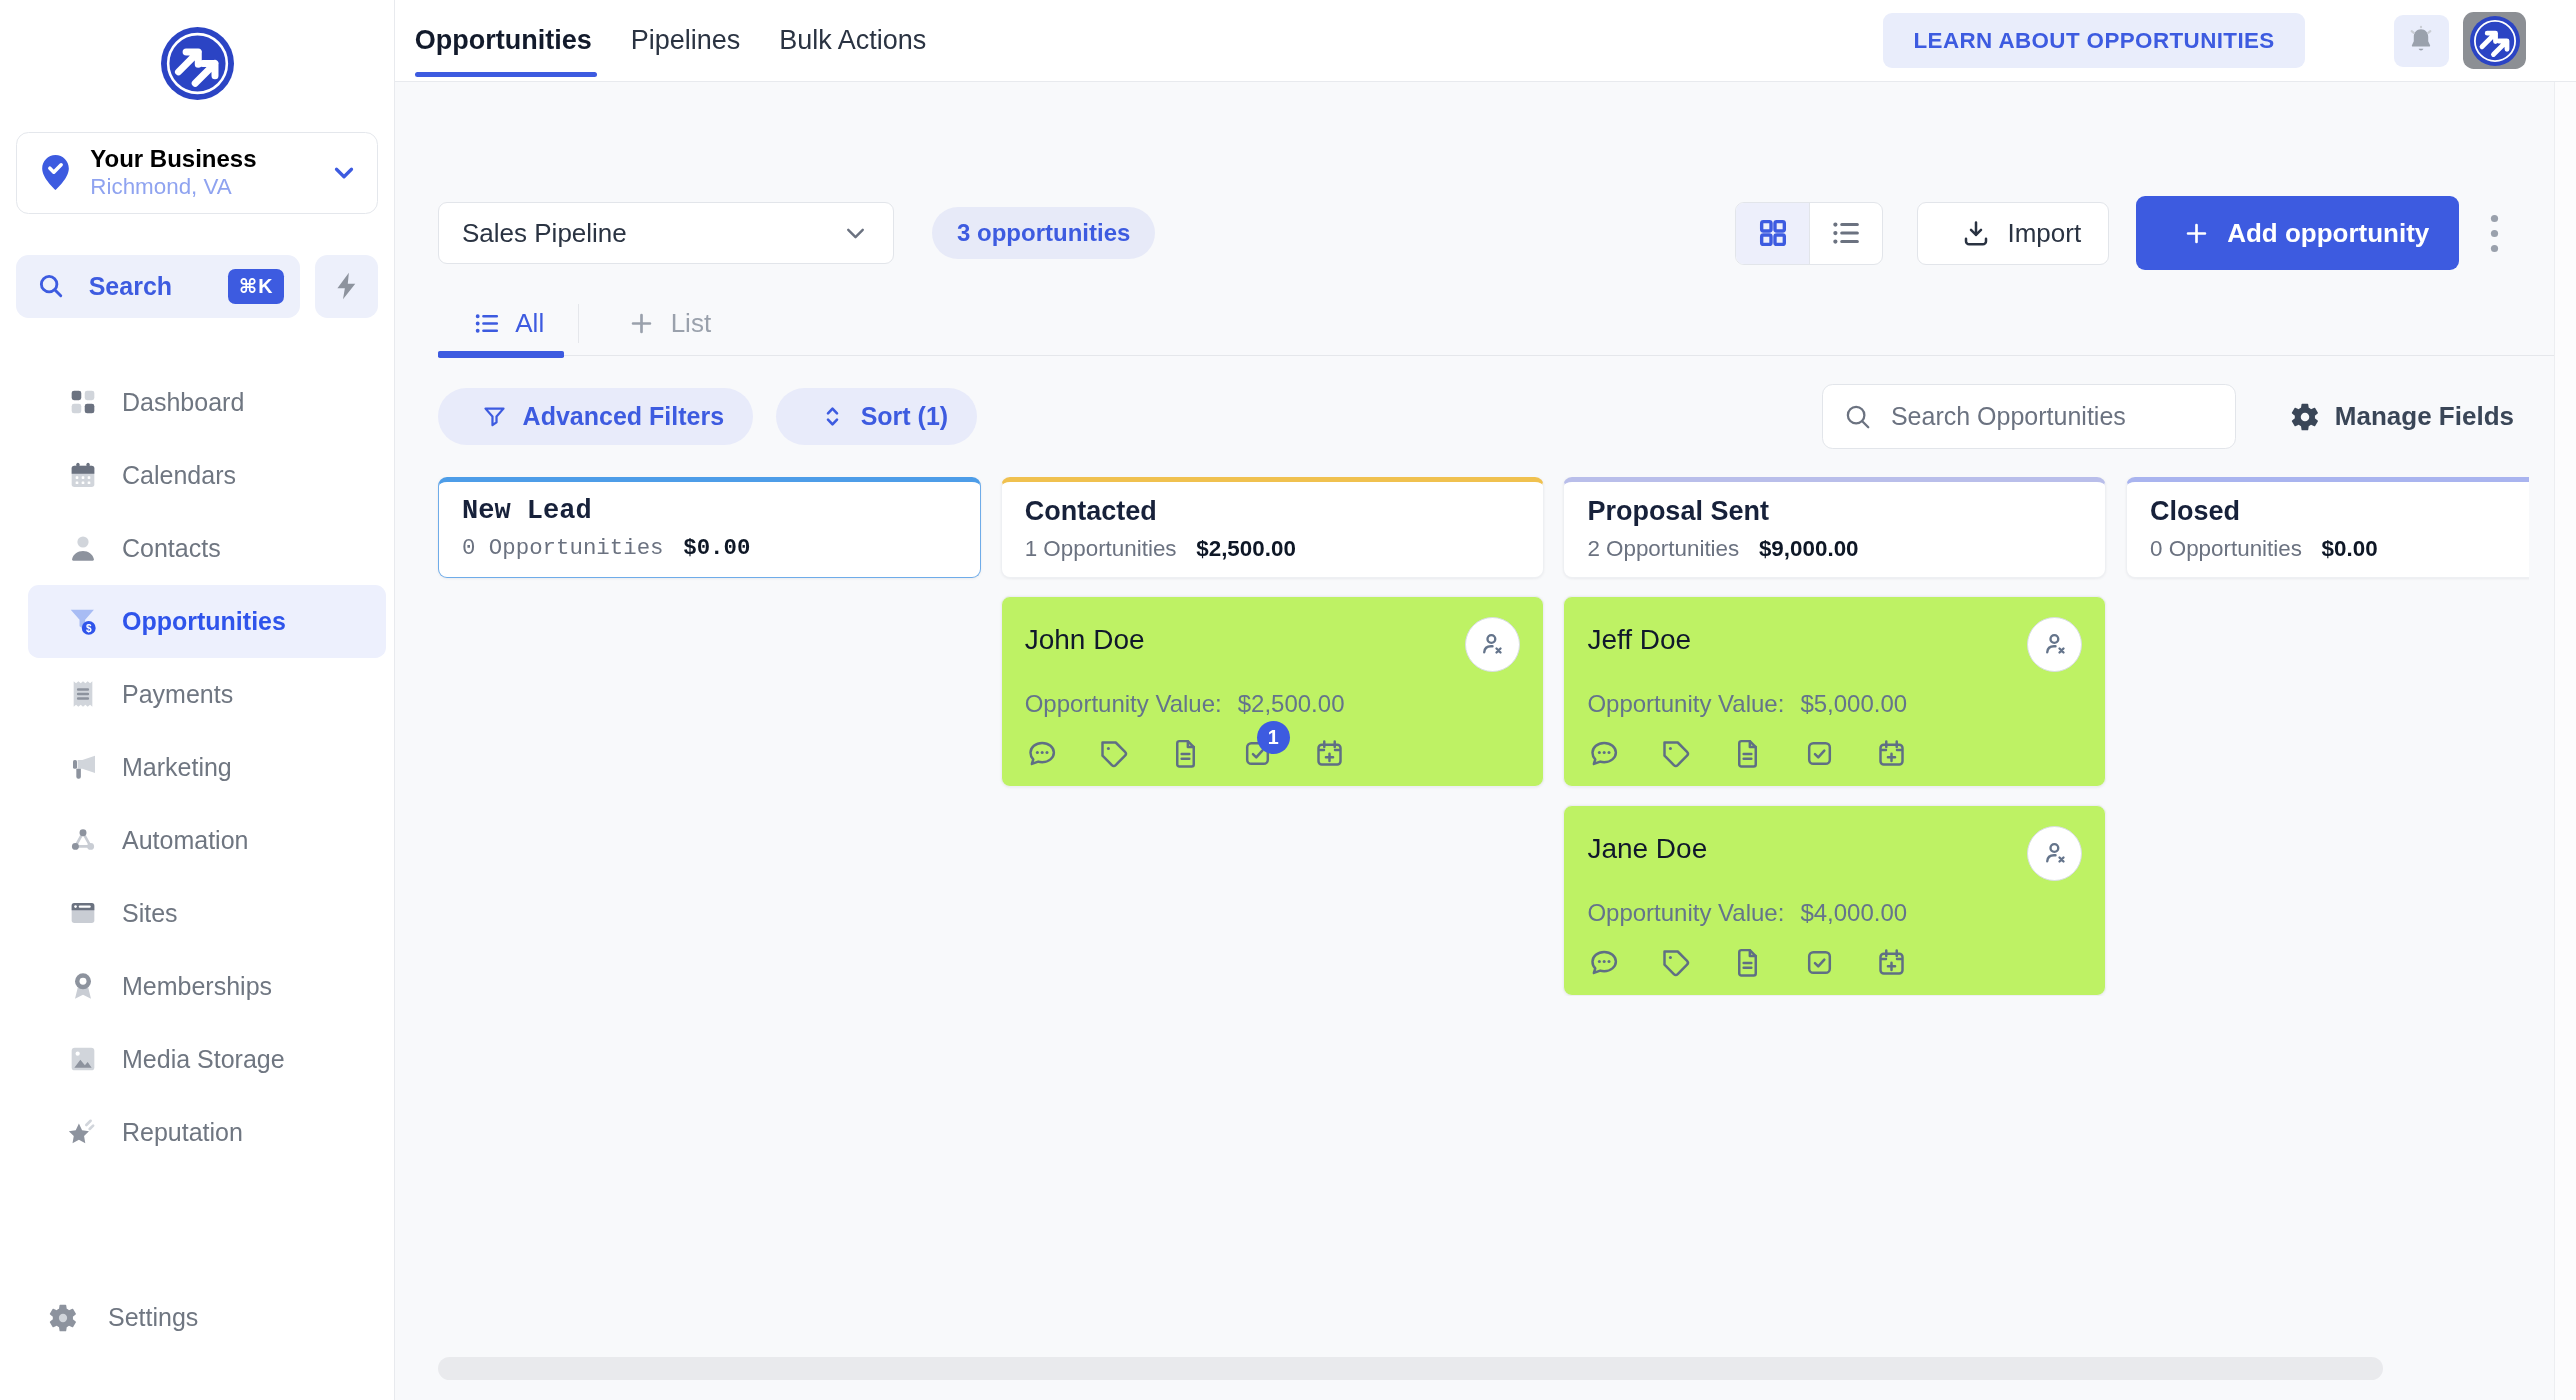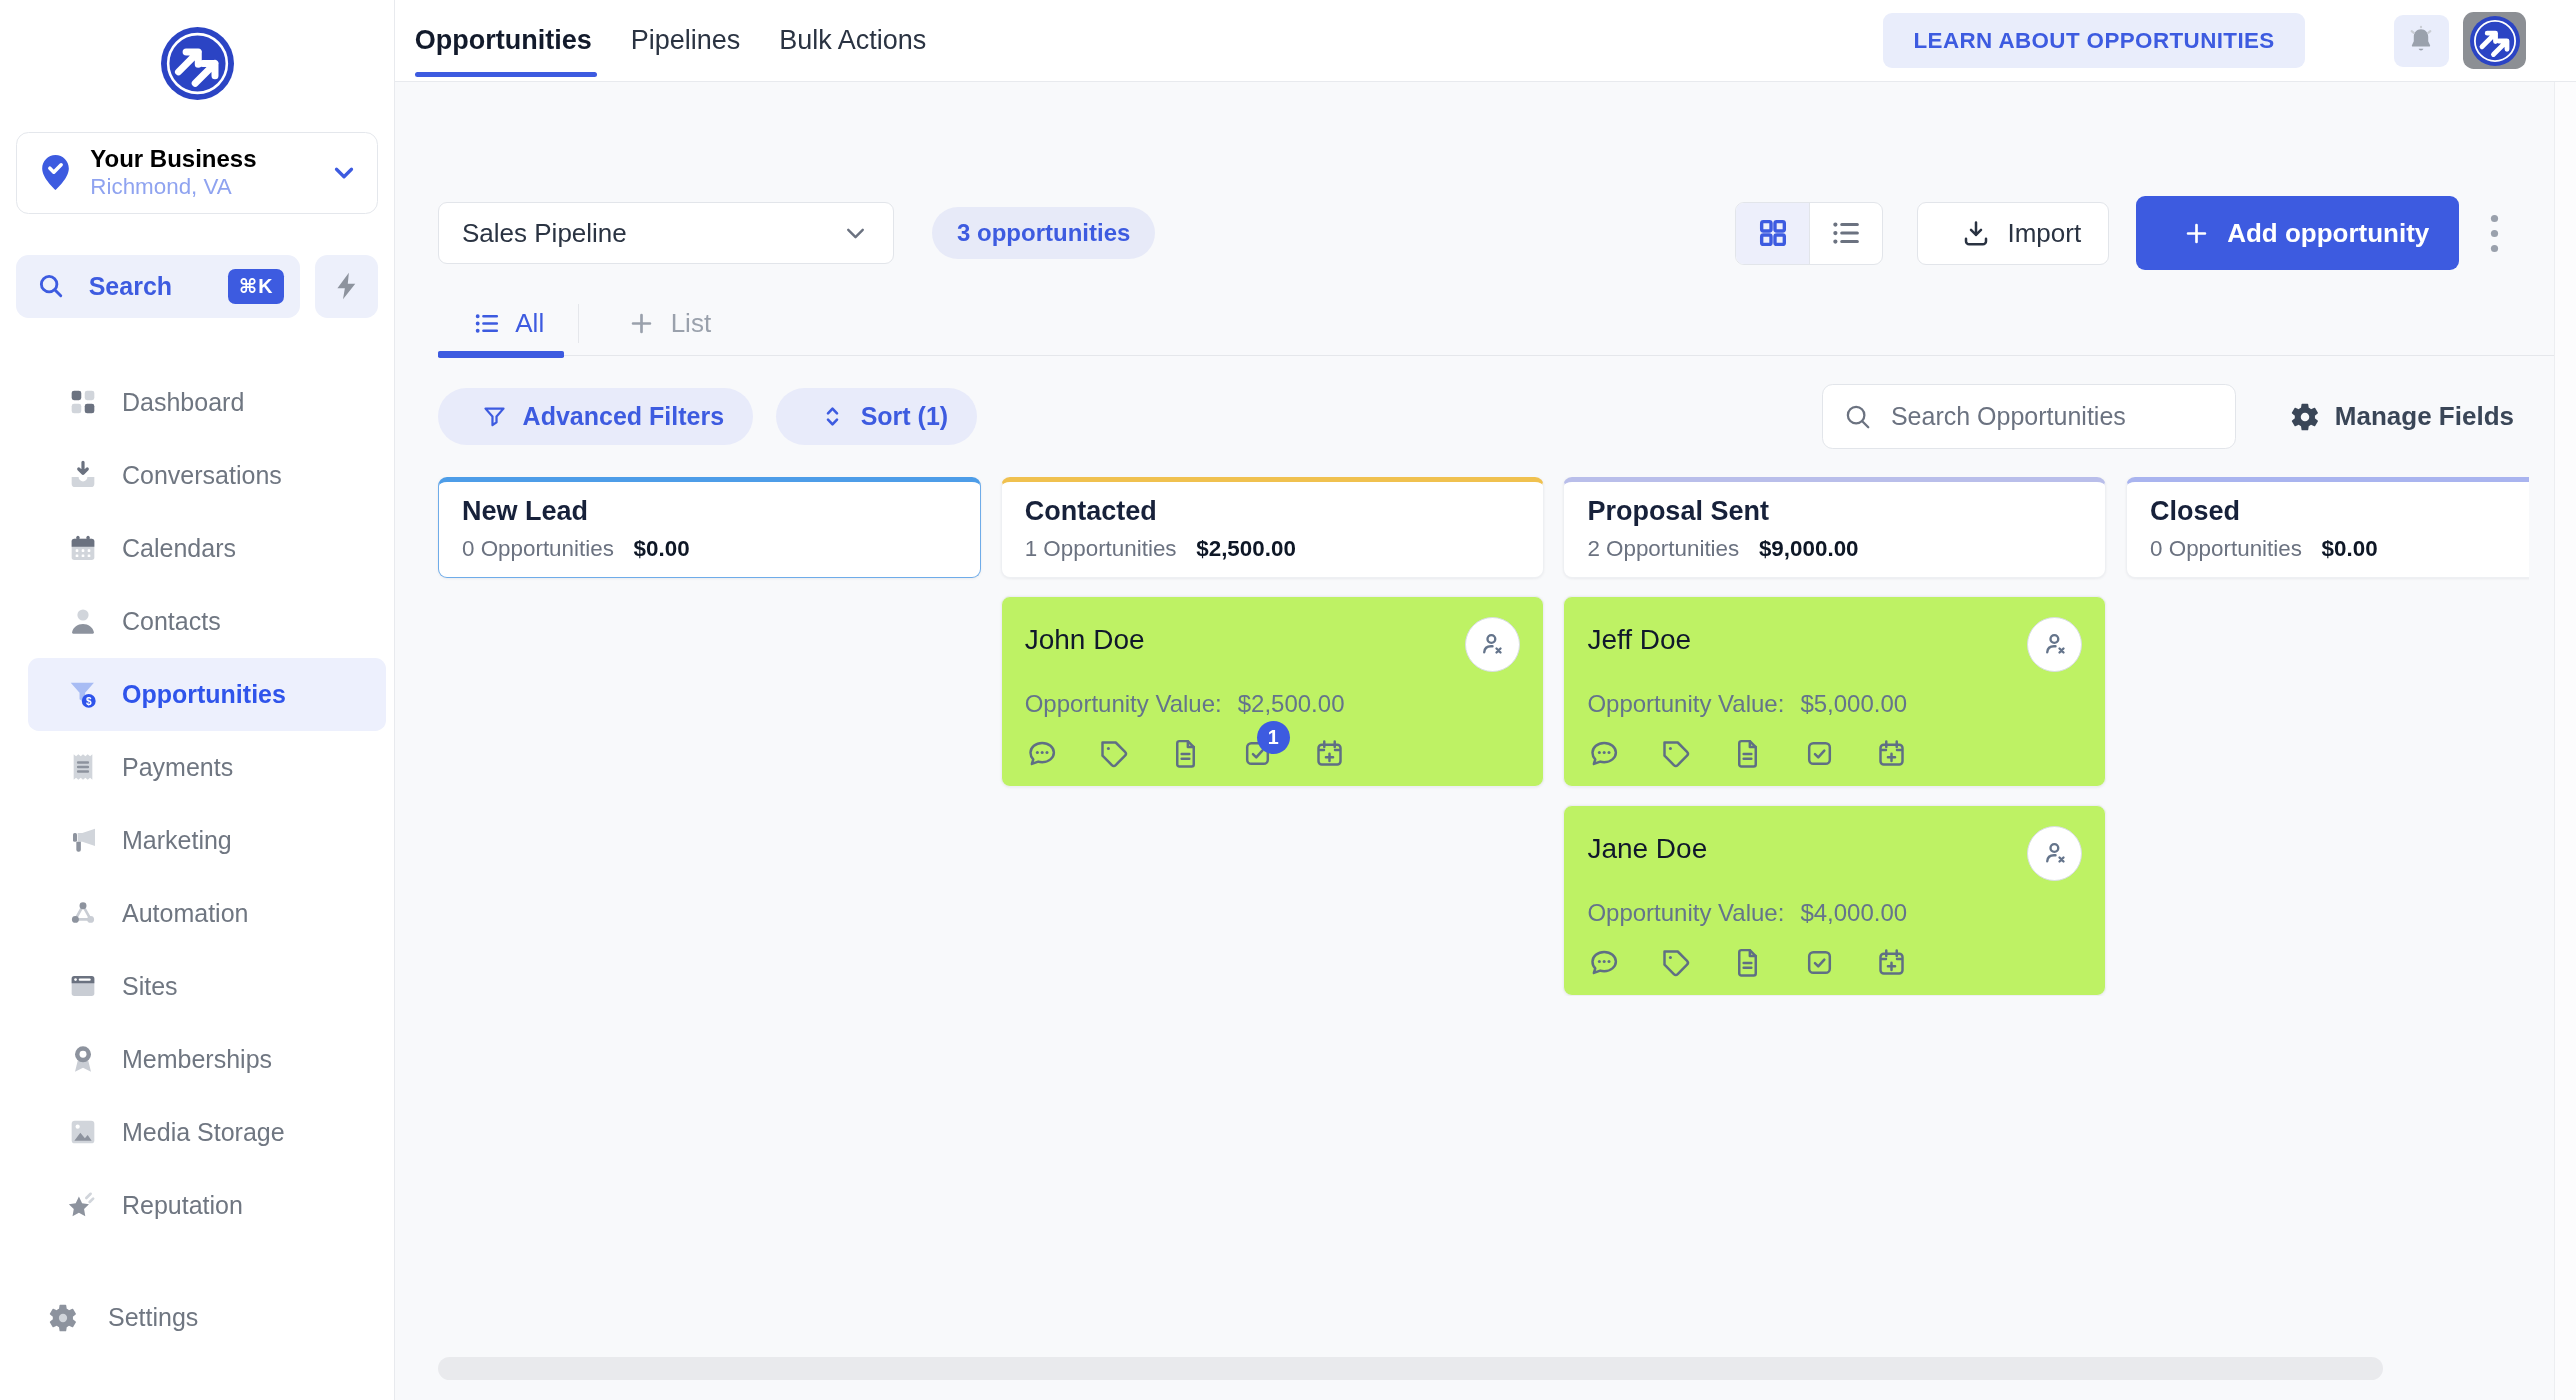--- a/index.html
+++ b/index.html
@@ -129,21 +129,21 @@
   .manage-fields { margin-left:38px; display:flex; align-items:center; cursor:pointer; }
   .manage-fields svg { width:32px; height:32px; }
   .manage-fields span { margin-left:14.3px; font-size:26px; font-weight:bold; color:#3A4657; }
 
   
   .board { margin:28px 47px 0 0; padding-left:43px; display:flex; gap:19.7px; overflow:hidden; }
   .col { width:543px; flex:0 0 543px; }
   .col-head { background:#fff; border-radius:9px; border:0.9px solid #EEF0F3;
               border-top:5.4px solid var(--accent); padding:14.3px 23px;
               box-shadow:0 0.9px 2.7px rgba(16,24,40,.06); height:101px; }
-  .col.highlight .col-head { border:1.8px solid #6FACE9; border-top:5.4px solid var(--accent); }
+  .col.highlight .col-head { border:1.8px solid #6FACE9; border-top:5.4px solid var(--accent);font-family:Liberation Mono, monospace; }
   .col-title { font-size:27px; font-weight:800; color:#17213A; }
   .col-sub { margin-top:9px; display:flex; align-items:baseline; }
   .col-count { font-size:22.4px; color:#6B7280; }
   .col-amount { font-size:22.4px; font-weight:bold; color:#0E1726; margin-left:19.7px; }
   .col-cards { margin-top:18px; display:flex; flex-direction:column; gap:18px; }
 
   .card { background:#bef264; border-radius:9px; border:0.9px solid #EDEFF2;
           box-shadow:0 0.9px 2.7px rgba(16,24,40,.05); padding:19.7px 23px; height:191px;
           cursor:pointer; }
   .card-top { display:flex; align-items:flex-start; }
@@ -228,29 +228,20 @@
             <rect x="13.3" y="3.5" width="7.2" height="7.2" rx="1.8" fill="#D1D5DB"></rect>
             <rect x="3.5" y="13.3" width="7.2" height="7.2" rx="1.8" fill="#D1D5DB"></rect>
             <rect x="13.3" y="13.3" width="7.2" height="7.2" rx="1.8" fill="#6B7280"></rect>
           </svg>
       </span>
       <span class="nlabel">Dashboard</span>
     </div>
     <div class="nav-item">
       <span class="nicon">
         <svg viewBox="0 0 24 24">
-            <path d="M12 2.5v8.2m0 0 3.2-3.2M12 10.7 8.8 7.5" stroke="#6B7280" stroke-width="2.4" fill="none" stroke-linecap="round" stroke-linejoin="round"></path>
-            <path d="M3.5 13.5v5a2.5 2.5 0 0 0 2.5 2.5h12a2.5 2.5 0 0 0 2.5-2.5v-5h-5.2a3.3 3.3 0 0 1-6.6 0H3.5z" fill="#D1D5DB"></path>
-          </svg>
-      </span>
-      <span class="nlabel">Conversations</span>
-    </div>
-    <div class="nav-item">
-      <span class="nicon">
-        <svg viewBox="0 0 24 24">
             <rect x="3.5" y="5" width="17" height="16" rx="2" fill="#D1D5DB"></rect>
             <path d="M3.5 7a2 2 0 0 1 2-2h13a2 2 0 0 1 2 2v4h-17V7z" fill="#6B7280"></path>
             <rect x="7" y="2.8" width="2.4" height="4" rx="1.2" fill="#6B7280"></rect>
             <rect x="14.6" y="2.8" width="2.4" height="4" rx="1.2" fill="#6B7280"></rect>
             <g fill="#fff">
               <rect x="6.5" y="13" width="2" height="2" rx=".5"></rect>
               <rect x="11" y="13" width="2" height="2" rx=".5"></rect>
               <rect x="15.5" y="13" width="2" height="2" rx=".5"></rect>
               <rect x="6.5" y="16.8" width="2" height="2" rx=".5"></rect>
               <rect x="11" y="16.8" width="2" height="2" rx=".5"></rect>

